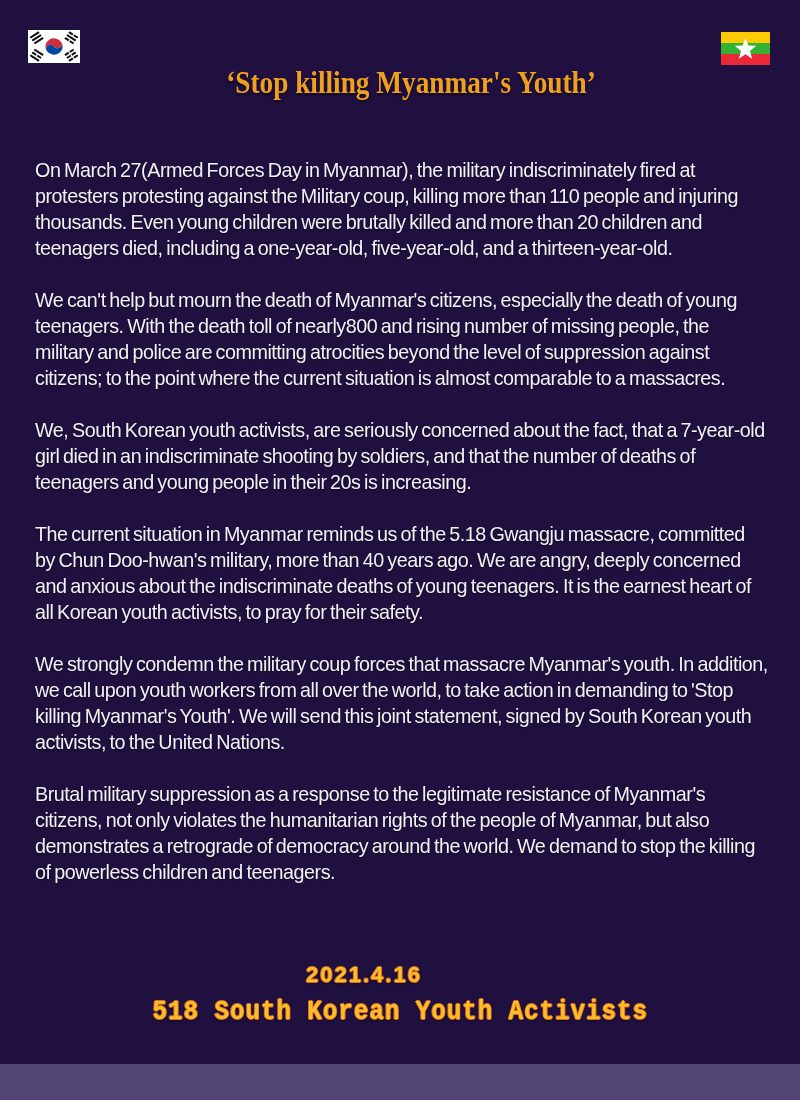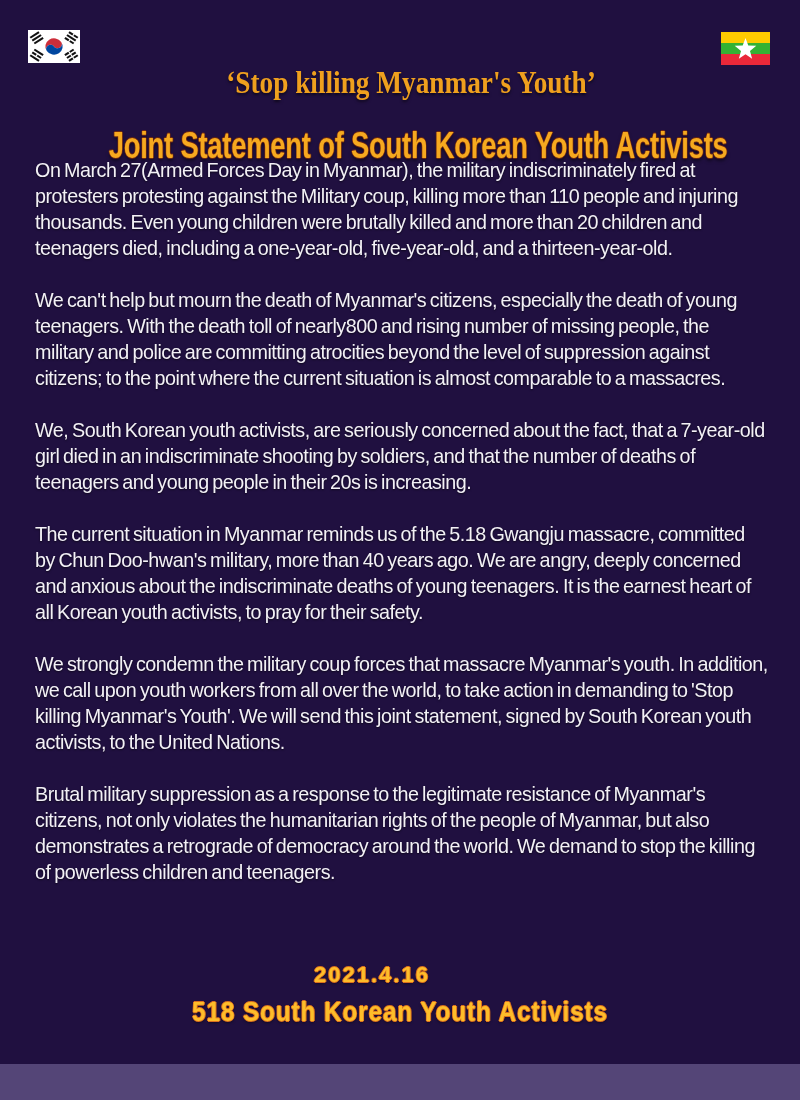--- a/index.html
+++ b/index.html
@@ -48,28 +48,28 @@
   }
   .statement p{margin:0 0 26px 0;}
 
   
   .statement-date{
     position:absolute;top:962px;left:0;width:728px;
     text-align:center;
     font-weight:bold;font-size:22px;letter-spacing:2px;
     color:#fdbd2a;
     text-shadow:-1px 0 0 #d96f1e,1px 0 0 #d96f1e,0 -1px 0 #d96f1e,0 1px 0 #d96f1e,0 2px 3px rgba(0,0,0,.45);
-    padding-left:8px;
   }
   .signature{
     position:absolute;top:997px;left:0;width:800px;
     text-align:center;white-space:nowrap;
     font-weight:bold;font-size:27px;letter-spacing:1px;
     color:#fdbd2a;
     text-shadow:-1px 0 0 #d96f1e,1px 0 0 #d96f1e,0 -1px 0 #d96f1e,0 1px 0 #d96f1e,0 2px 3px rgba(0,0,0,.45);
+    font-family:Liberation Mono, monospace;
   }
   .signature > span{display:inline-block;transform:scaleX(.9);transform-origin:center;}
 
   .bottom-bar{
     position:absolute;left:0;top:1064px;width:800px;height:36px;
     background:#544577;
   }
 </style>
 </head>
 <body>
@@ -115,21 +115,20 @@
   </svg>
 
   <svg class="flag flag-mm" viewBox="0 0 54 36" preserveAspectRatio="none" xmlns="http://www.w3.org/2000/svg">
     <rect y="0" width="54" height="12" fill="#fecb00"></rect>
     <rect y="12" width="54" height="12" fill="#34b233"></rect>
     <rect y="24" width="54" height="12" fill="#ea2839"></rect>
     <polygon fill="#ffffff" points="27,6.5 30.06,14.8 38.9,15.1 31.95,20.6 34.3,29.1 27,24.2 19.65,29.1 22.05,20.6 15.1,15.1 23.94,14.8"></polygon>
   </svg>
 
   <h1 class="quote-title"><span>‘Stop killing Myanmar's Youth’</span></h1>
-  <h2 class="main-title"><span>Joint Statement of South Korean Youth Activists</span></h2>
 
   <section class="statement">
     <p>On March 27(Armed Forces Day in Myanmar), the military indiscriminately fired at protesters protesting against the Military coup, killing more than 110 people and injuring thousands. Even young children were brutally killed and more than 20 children and teenagers died, including a one-year-old, five-year-old, and a thirteen-year-old.</p>
     <p>We can't help but mourn the death of Myanmar's citizens, especially the death of young teenagers. With the death toll of nearly800 and rising number of missing people, the military and police are committing atrocities beyond the level of suppression against citizens; to the point where the current situation is almost comparable to a massacres.</p>
     <p>We, South Korean youth activists, are seriously concerned about the fact, that a 7-year-old girl died in an indiscriminate shooting by soldiers, and that the number of deaths of teenagers and young people in their 20s is increasing.</p>
     <p>The current situation in Myanmar reminds us of the 5.18 Gwangju massacre, committed by Chun Doo-hwan's military, more than 40 years ago. We are angry, deeply concerned and anxious about the indiscriminate deaths of young teenagers. It is the earnest heart of all Korean youth activists, to pray for their safety.</p>
     <p>We strongly condemn the military coup forces that massacre Myanmar's youth. In addition, we call upon youth workers from all over the world, to take action in demanding to 'Stop killing Myanmar's Youth'. We will send this joint statement, signed by South Korean youth activists, to the United Nations.</p>
     <p>Brutal military suppression as a response to the legitimate resistance of Myanmar's citizens, not only violates the humanitarian rights of the people of Myanmar, but also demonstrates a retrograde of democracy around the world. We demand to stop the killing of powerless children and teenagers.</p>
   </section>
 

